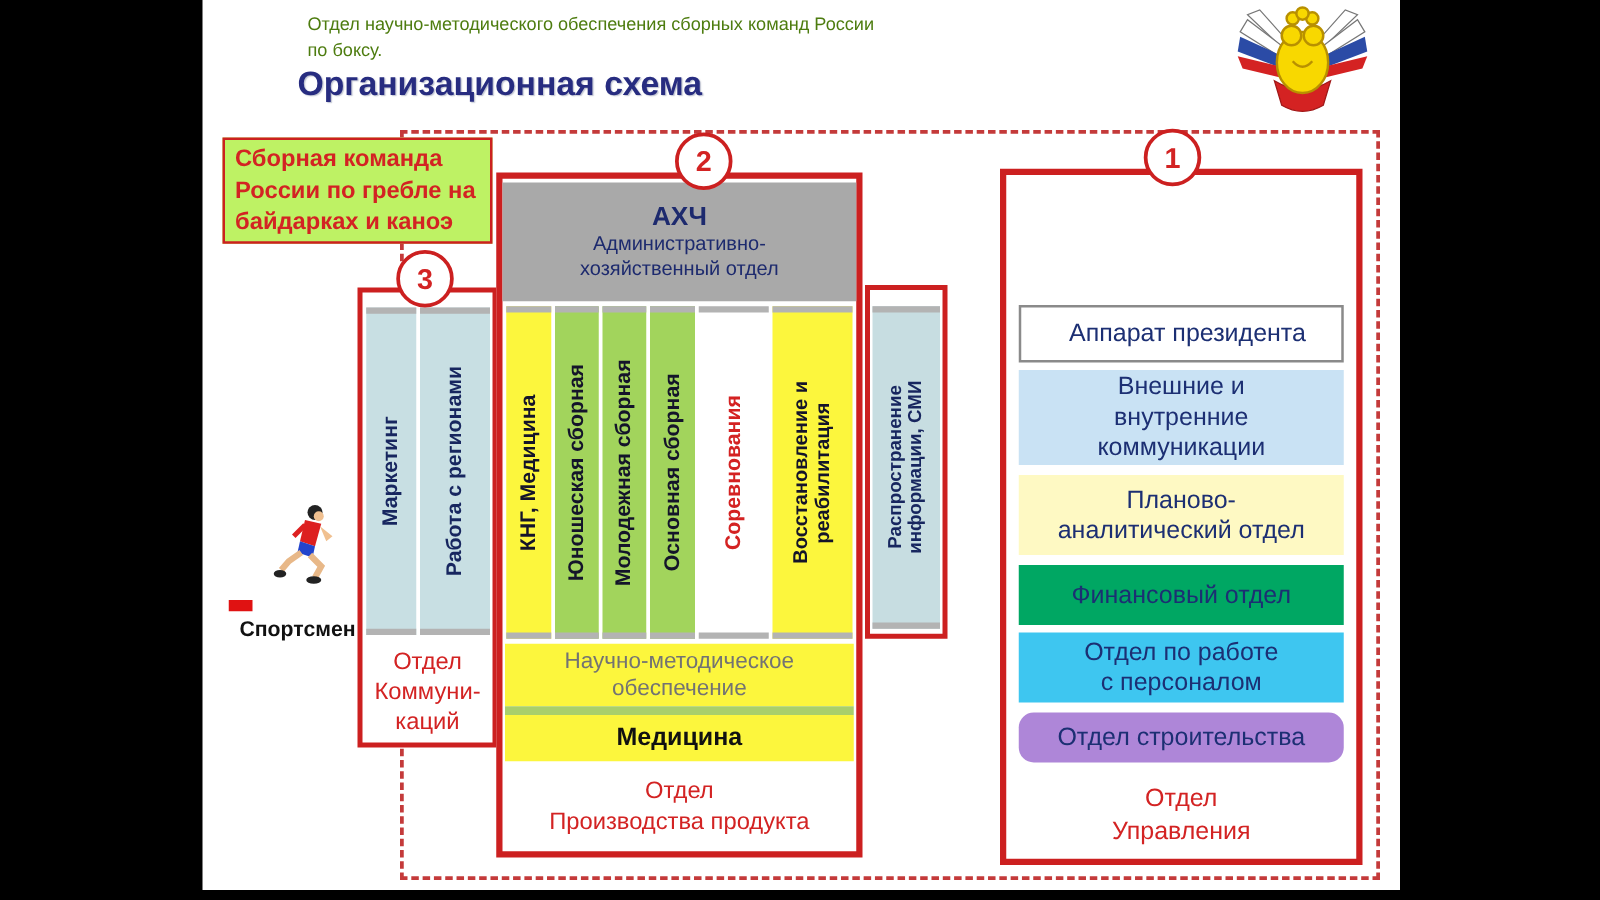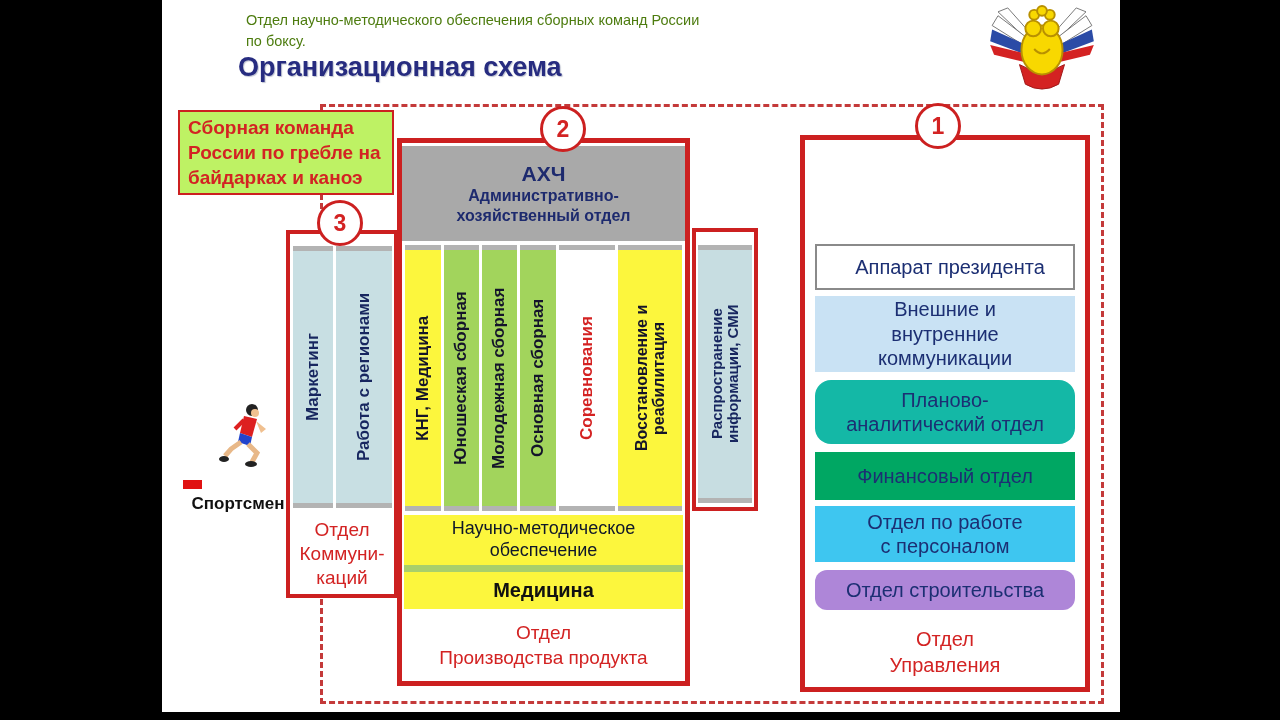--- a/index.html
+++ b/index.html
@@ -34,25 +34,25 @@
         white-space:pre-line;color:#17265f;}
   .fs17{font-size:17px;} .fs16{font-size:16px;} .fs15{font-size:15px;}
 
   .g3cols{position:absolute;left:3px;top:12px;height:262px;display:flex;gap:3px;}
   .g3footer{position:absolute;left:0;right:0;top:284px;text-align:center;color:#d32323;
             font-size:19px;line-height:1.25;white-space:pre-line;}
 
   .axh{position:absolute;left:0;top:3px;width:283px;height:95px;background:#a9a9a9;
        display:flex;flex-direction:column;align-items:center;justify-content:center;color:#1d2a6e;}
   .axh-abbr{font-size:21px;font-weight:bold;}
-  .axh-name{font-size:16px;font-weight:bold;line-height:1.25;text-align:center;white-space:pre-line;}
+  .axh-name{font-size:16px;font-weight:normal;line-height:1.25;text-align:center;white-space:pre-line;}
   .g2cols{position:absolute;left:0;top:102px;width:283px;height:266px;display:flex;gap:3px;
           justify-content:center;}
   .sci{position:absolute;left:2px;top:372px;width:279px;height:50px;background:#fcf63d;
-       color:#0f172a;font-size:18px;line-height:1.2;}
+       color:#737373;font-size:18px;line-height:1.2;}
   .sep{position:absolute;left:2px;top:422px;width:279px;height:7px;background:#a9cf6b;}
   .med{position:absolute;left:2px;top:429px;width:279px;height:37px;background:#fcf63d;
        color:#111;font-size:20px;font-weight:bold;}
   .g2footer{position:absolute;left:0;right:0;top:478px;text-align:center;color:#d32323;
             font-size:19px;line-height:1.3;white-space:pre-line;}
 
   .media-col{position:absolute;left:2px;top:13px;width:54px;height:258px;}
 
   .pres{position:absolute;left:11px;top:16px;width:250px;height:78px;border:3px solid #cc2020;
         border-radius:50%;background:#f2a2a2;color:#1c2f73;font-size:21px;line-height:1.25;
@@ -156,21 +156,21 @@
   <div class="group media">
     <div class="vcol fs15 media-col" style="background-color: rgb(199, 221, 225);"><span>Распространение
 информации, СМИ</span></div>
   </div>
 
   <div class="group group1">
     <div class="g1box center b-ap" style="background-color: rgb(255, 255, 255); padding-left: 10px;">Аппарат президента</div>
     <div class="g1box center b-comm" style="background-color: rgb(201, 226, 244);">Внешние и
 внутренние
 коммуникации</div>
-    <div class="g1box center b-plan" style="background-color: #14b8a6; border-radius: 16px;">Планово-
+    <div class="g1box center b-plan" style="background-color: #fef9c3;">Планово-
 аналитический отдел</div>
     <div class="g1box center b-fin" style="background-color: rgb(0, 167, 99);">Финансовый отдел</div>
     <div class="g1box center b-pers" style="background-color: rgb(62, 198, 240);">Отдел по работе
 с персоналом</div>
     <div class="g1box center b-build" style="background-color: rgb(174, 134, 216);">Отдел строительства</div>
     <div class="g1footer">Отдел
 Управления</div>
   </div>
 
   <div class="abs" style="left:216px;top:402px;">

